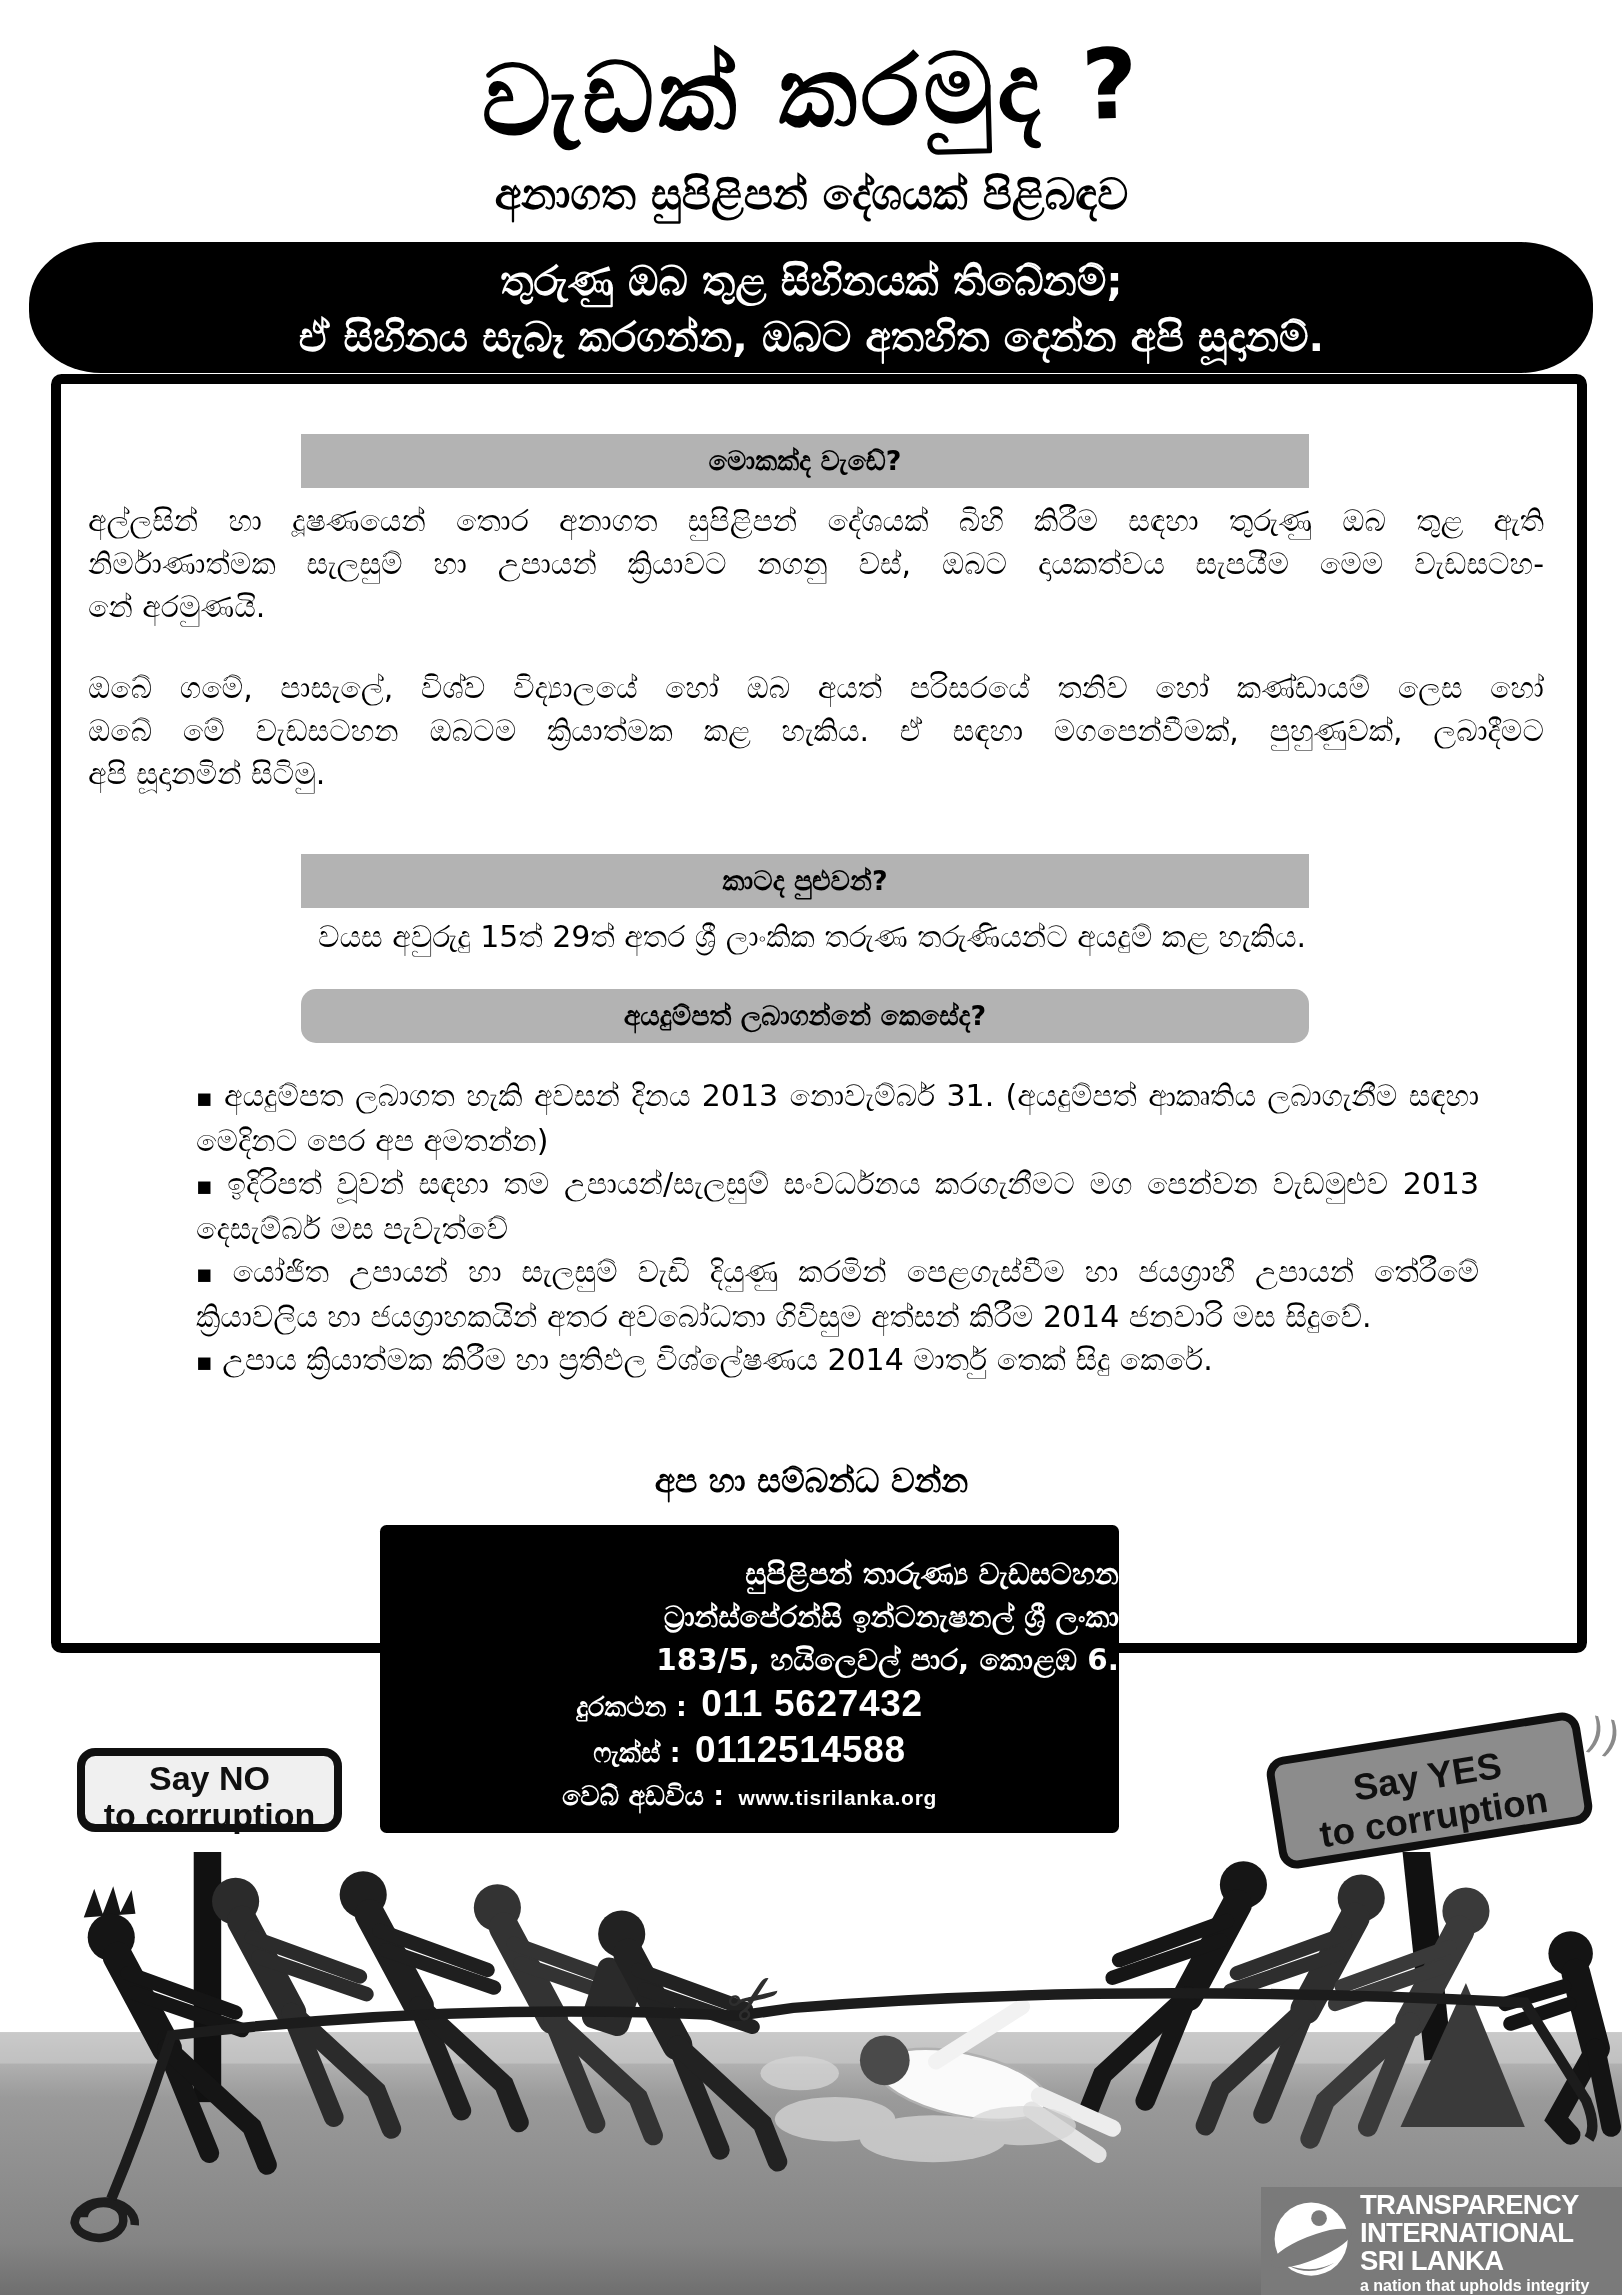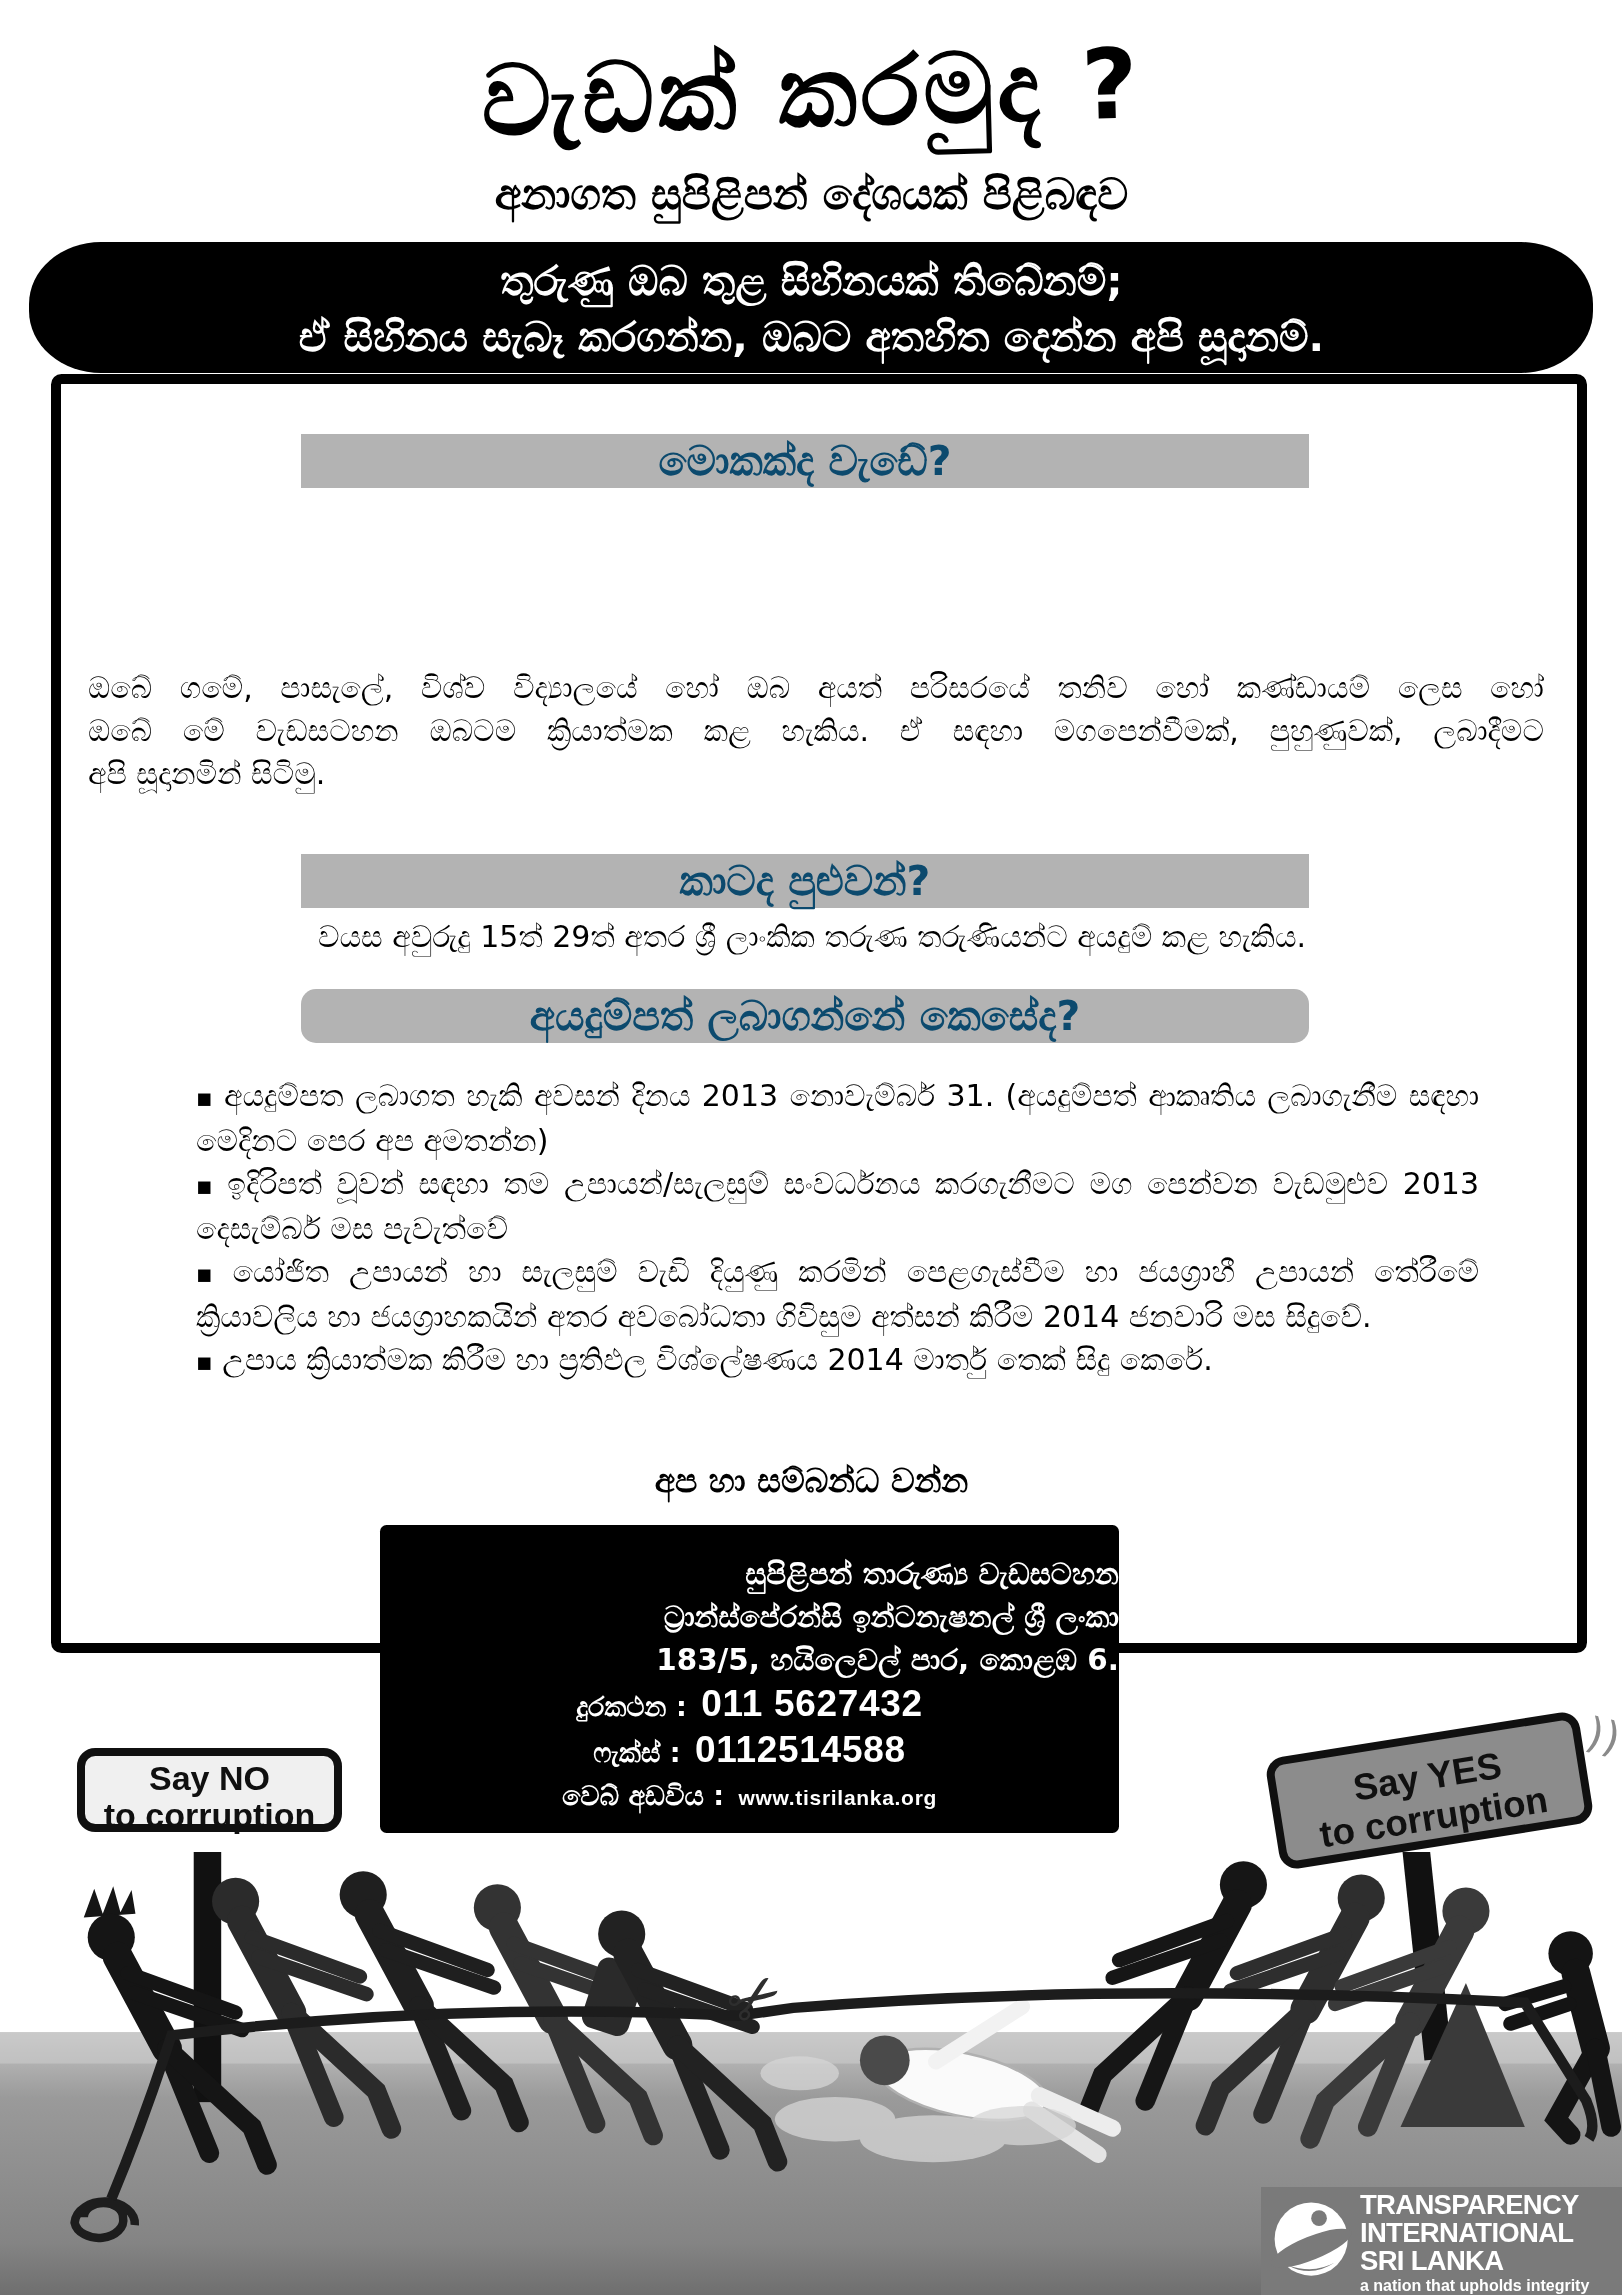--- a/index.html
+++ b/index.html
@@ -30,21 +30,21 @@
 
   
   .mainbox {
     top:374px; left:51px; width:1536px; height:1279px;
     border:10.5px solid #000; border-radius:10.5px; background:#fff; z-index:1;
   }
   .graybar {
     left:301px; width:1008px; height:54px; background:#b3b3b3;
     text-align:center; z-index:2;
   }
-  .graybar span { font-size:41px; font-weight:bold; line-height:54px; color:#0c4a6e; }
+  .graybar span { font-size:27px; font-weight:bold; line-height:54px; color:#000000; }
   .bodytext { font-size:30px; color:#000; line-height:43px; z-index:2; }
   .pline { text-align:justify; text-align-last:justify; }
   .pline.last { text-align-last:left; }
   .whoLine { text-align:center; }
   .bullets > div { text-align:justify; margin-bottom:0; }
   .bsq { font-size:25px; margin-right:9.2px; }
   .closing {
     top:1461px; left:0; width:100%; text-align:center;
     font-size:33px; font-weight:bold; color:#000; z-index:2;
   }
@@ -96,20 +96,25 @@
 
   <div class="abs banner">
     <div class="bline">තුරුණු ඔබ තුළ සිහිනයක් තිබේනම්;</div>
     <div class="bline">ඒ සිහිනය සැබෑ කරගන්න, ඔබට අතහිත දෙන්න අපි සූදානම්.</div>
   </div>
 
   <div class="abs mainbox"></div>
 
   <div class="abs graybar" style="top:434px;">
     <span>මොකක්ද වැඩේ?</span>
+  </div>
+  <div class="abs bodytext" style="top:499px; left:88px; width:1456px;">
+    <div class="pline">අල්ලසින් හා දූෂණයෙන් තොර අනාගත සුපිළිපන් දේශයක් බිහි කිරීම සඳහා තුරුණු ඔබ තුළ ඇති</div>
+    <div class="pline">නිර්මාණාත්මක සැලසුම් හා උපායන් ක්‍රියාවට නගනු වස්, ඔබට දායකත්වය සැපයීම මෙම වැඩසටහ-</div>
+    <div class="pline last">නේ අරමුණයි.</div>
   </div>
   <div class="abs bodytext" style="top:666px; left:88px; width:1456px;">
     <div class="pline">ඔබේ ගමේ, පාසැලේ, විශ්ව විද්‍යාලයේ හෝ ඔබ අයත් පරිසරයේ තනිව හෝ කණ්ඩායම් ලෙස හෝ</div>
     <div class="pline">ඔබේ මේ වැඩසටහන ඔබටම ක්‍රියාත්මක කළ හැකිය. ඒ සඳහා මගපෙන්වීමක්, පුහුණුවක්, ලබාදීමට</div>
     <div class="pline last">අපි සූදානමින් සිටිමු.</div>
   </div>
 
   <div class="abs graybar" style="top:854px;">
     <span>කාටද පුළුවන්?</span>
   </div>

